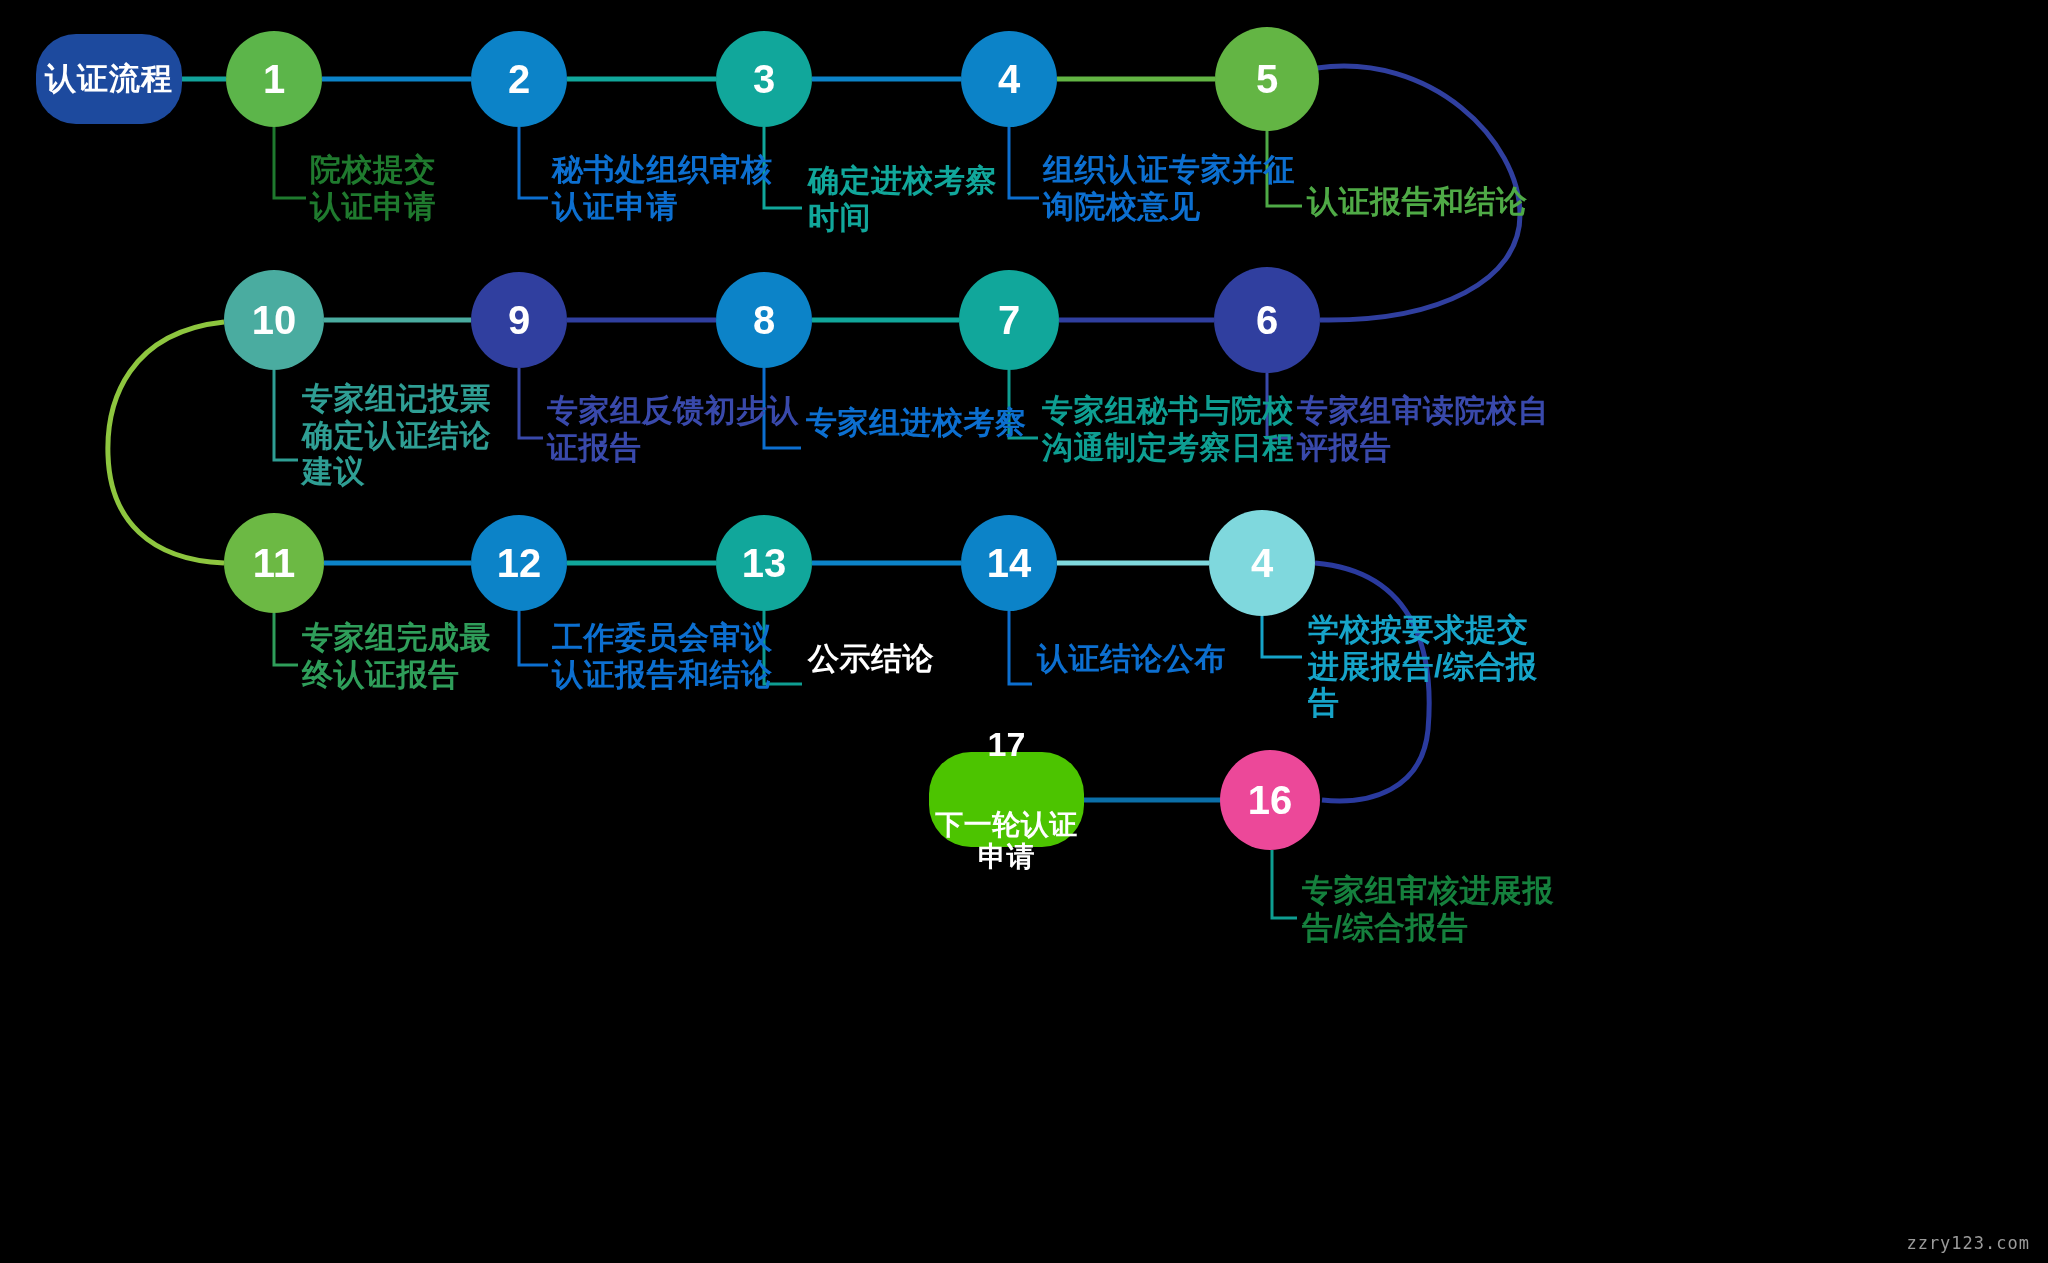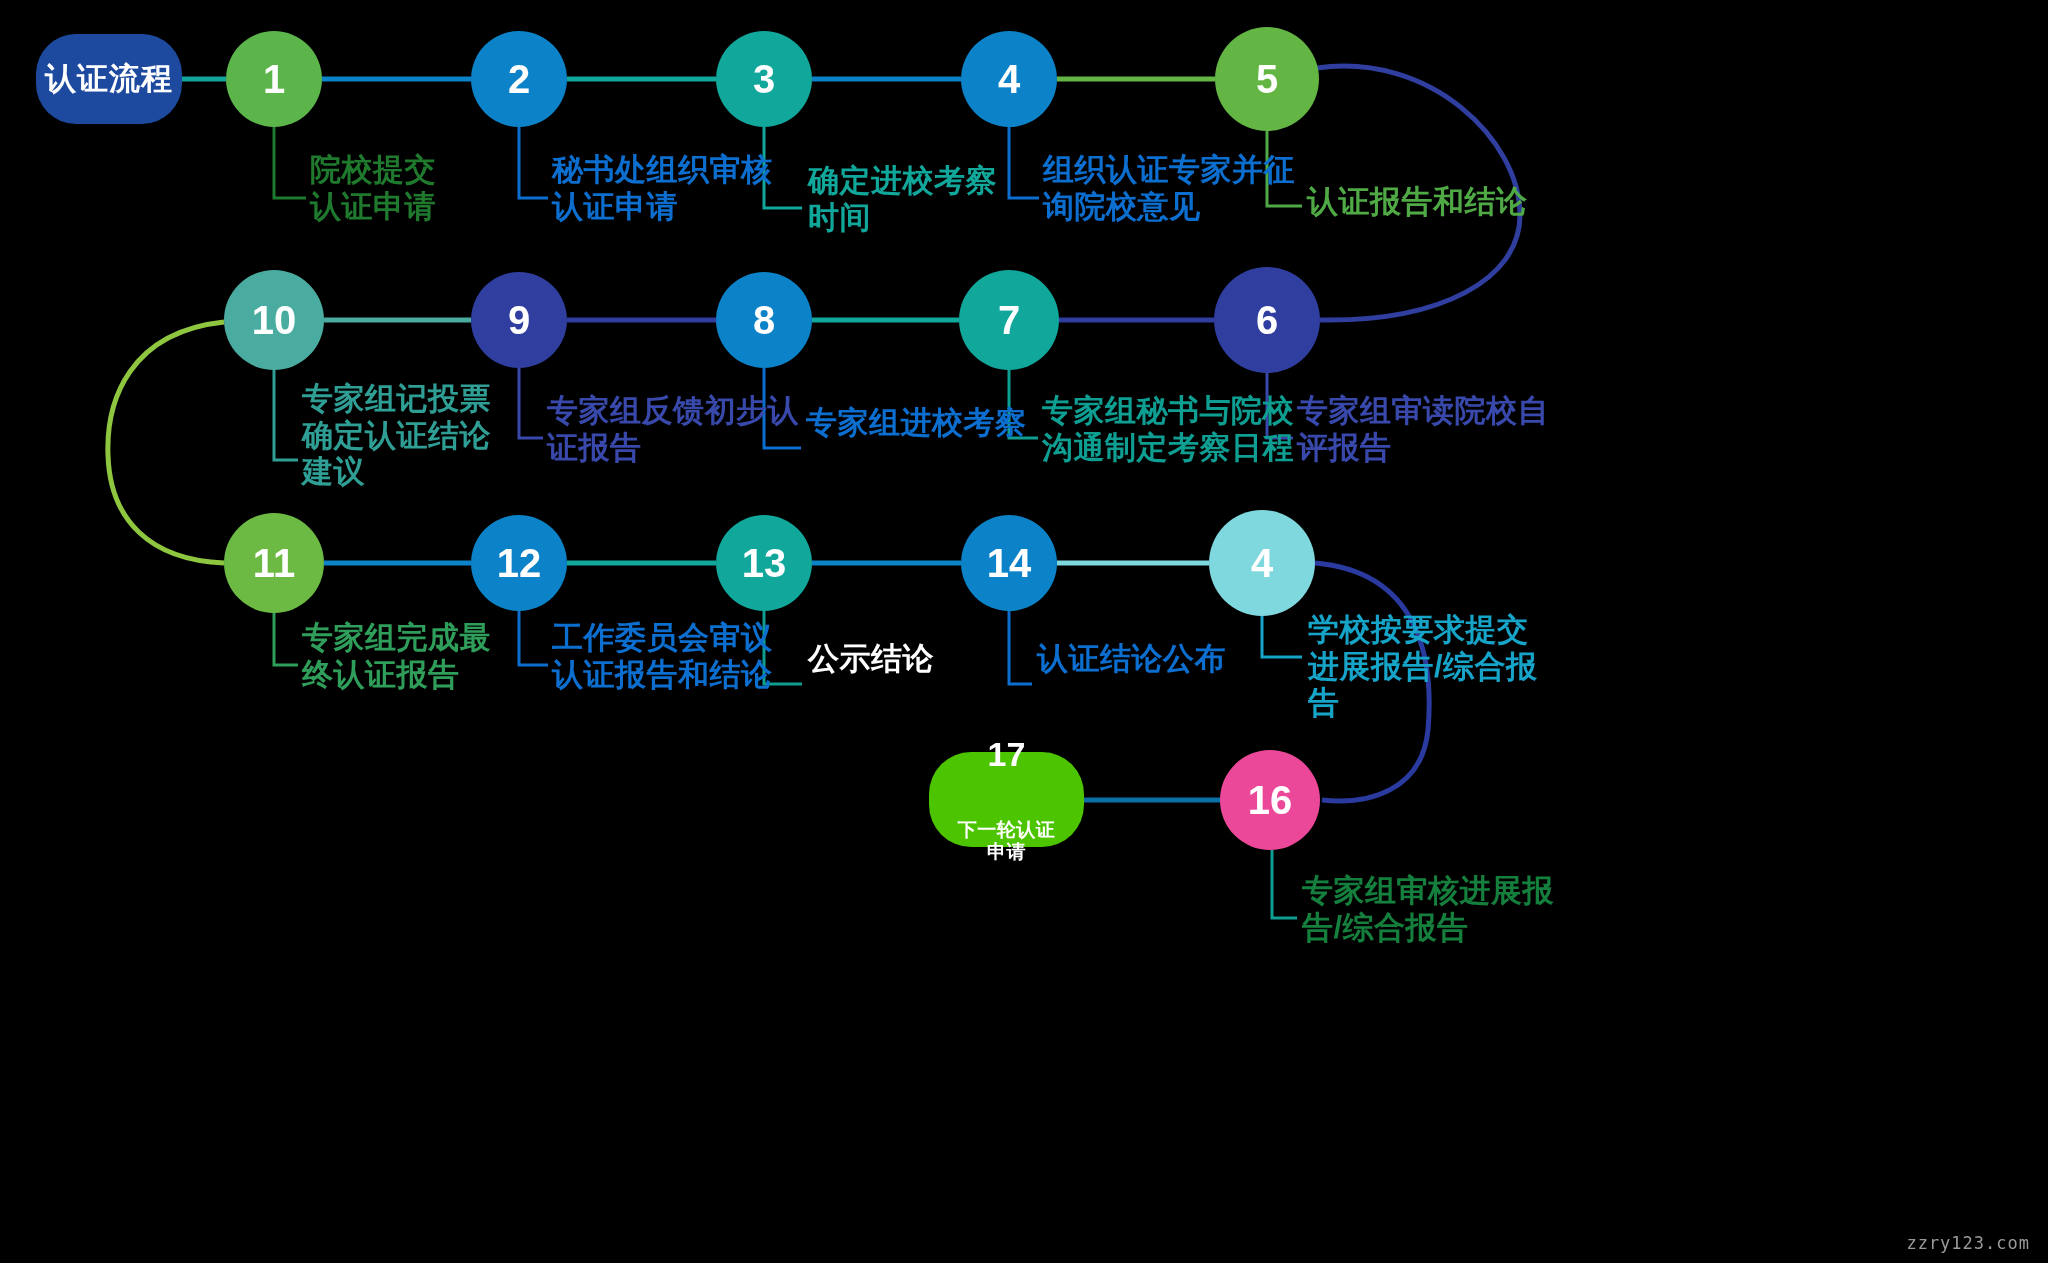--- a/index.html
+++ b/index.html
@@ -62,21 +62,21 @@
     color: #ffffff;
     font-weight: bold;
     box-sizing: border-box;
     text-align: center;
   }
   .pill-node .pill-num {
     font-size: 34px;
     line-height: 1.1;
   }
   .pill-node .pill-text {
-    font-size: 19px;
+    font-size: 28px;
     line-height: 1.15;
     letter-spacing: 0.5px;
   }
   .label {
     position: absolute;
     font-weight: bold;
     font-size: 31px;
     line-height: 1.18;
     letter-spacing: 0.5px;
     white-space: pre-line;

